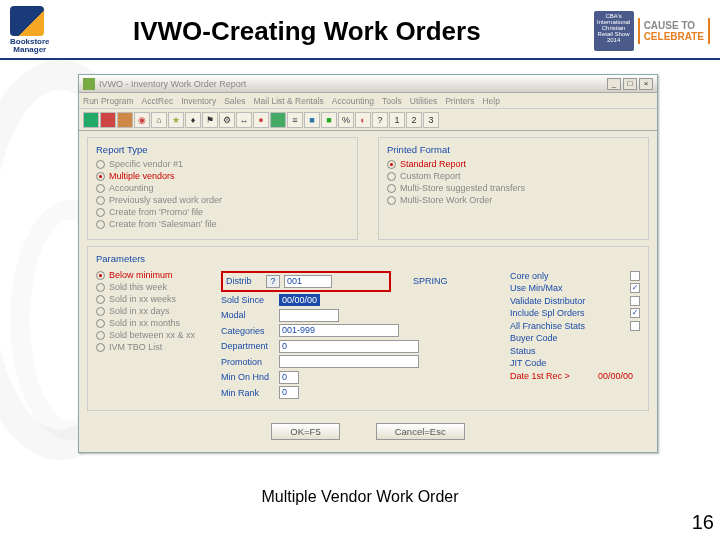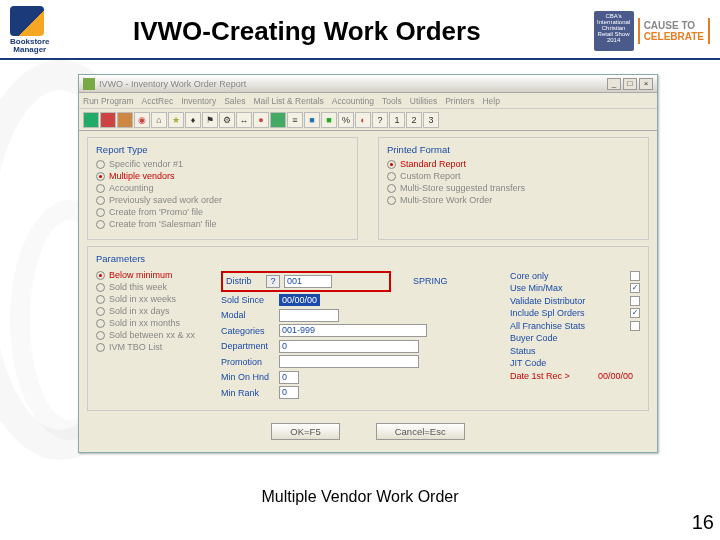--- a/index.html
+++ b/index.html
@@ -423,21 +423,21 @@
           <div class="fldrow">
             <span class="lbl">Sold Since</span>
             <span class="sold-since">00/00/00</span>
           </div>
           <div class="fldrow">
             <span class="lbl">Modal</span>
             <span class="inp" style="width:60px"></span>
           </div>
           <div class="fldrow">
             <span class="lbl">Categories</span>
-            <span class="inp" style="width:148px">001-999</span>
+            <span class="inp" style="width:120px">001-999</span>
           </div>
           <div class="fldrow">
             <span class="lbl">Department</span>
             <span class="inp" style="width:140px">0</span>
           </div>
           <div class="fldrow">
             <span class="lbl">Promotion</span>
             <span class="inp" style="width:140px"></span>
           </div>
           <div class="fldrow">

